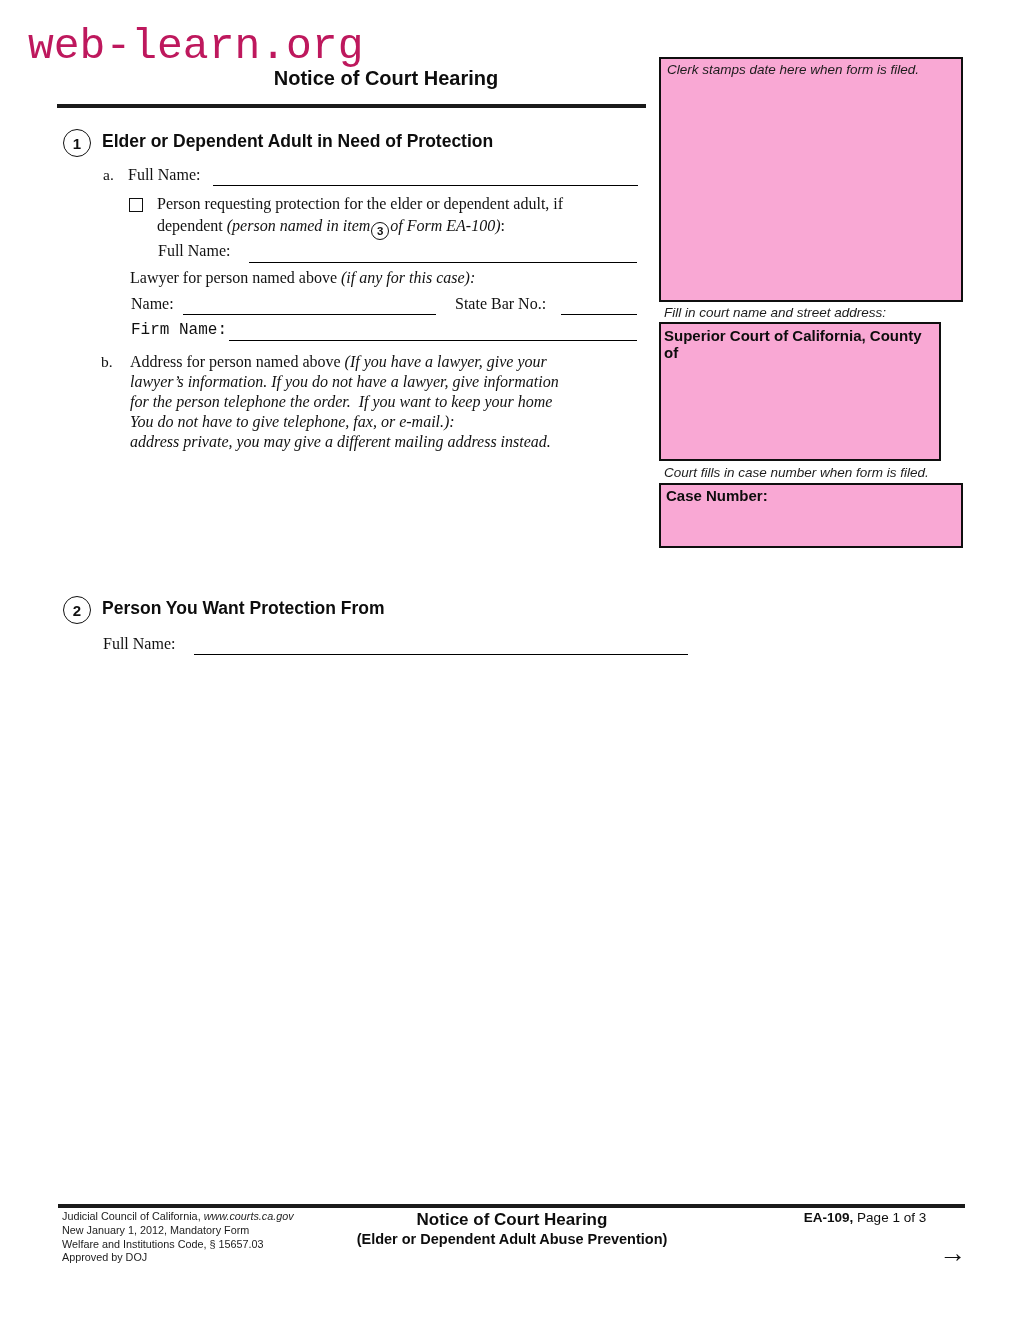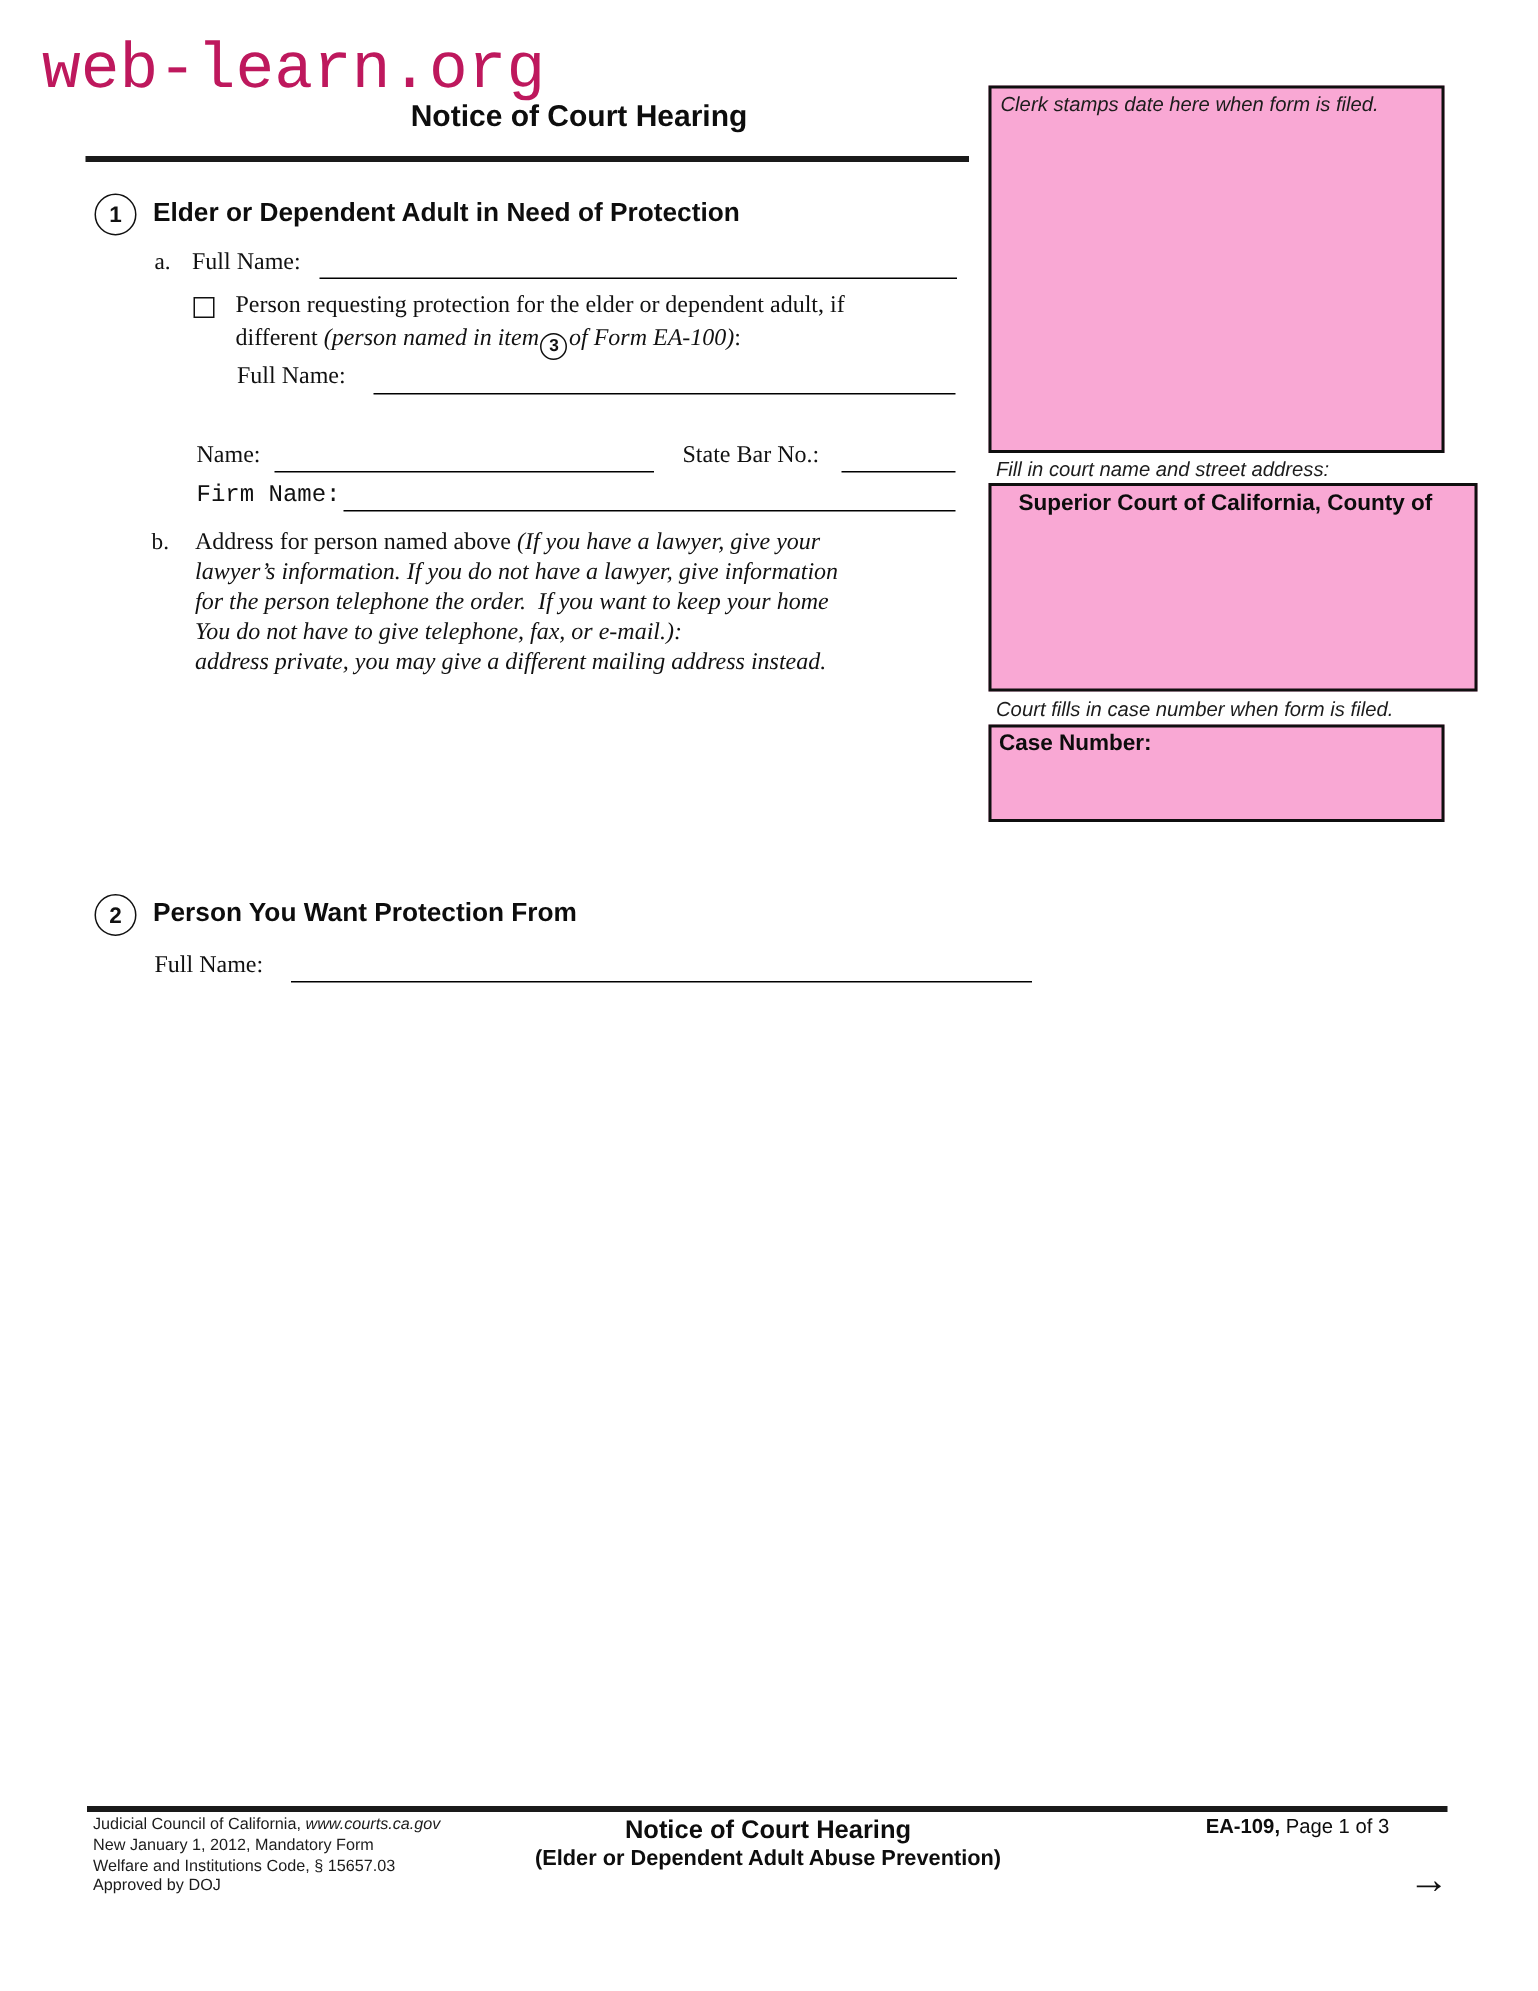--- a/index.html
+++ b/index.html
@@ -33,48 +33,51 @@
   <div class="abs mono" style="left:28px;top:24px;font-size:43px;line-height:46px;color:#be185d;">web-learn.org</div>
   <div class="abs sans b" style="left:127px;top:67px;width:518px;text-align:center;font-size:20px;color:#0d0d0d;">Notice of Court Hearing</div>
   <div class="abs rule" style="left:57px;top:104px;width:589px;height:4px;"></div>
 
   <div class="abs box" style="left:659px;top:57px;width:304px;height:245px;padding:3px 6px;">
     <div class="note">Clerk stamps date here when form is filed.</div>
   </div>
 
   <div class="abs note" style="left:664px;top:305px;">Fill in court name and street address:</div>
 
-  <div class="abs box" style="left:659px;top:322px;width:326px;height:139px;padding:3px 18px;">
+  <div class="abs box" style="left:659px;top:322px;width:282px;height:139px;padding:3px 3px;">
     <div class="sans b" style="font-size:15px;color:#0d0d0d;">Superior Court of California, County of</div>
   </div>
 
   <div class="abs note" style="left:664px;top:465px;">Court fills in case number when form is filed.</div>
 
   <div class="abs box" style="left:659px;top:483px;width:304px;height:65px;padding:2px 5px;">
     <div class="sans b" style="font-size:15px;color:#0d0d0d;">Case Number:</div>
   </div>
 
   <div class="abs circle-num" style="left:63px;top:129px;">1</div>
   <div class="abs sans b" style="left:102px;top:131px;font-size:17.5px;color:#0d0d0d;">Elder or Dependent Adult in Need of Protection</div>
 
   <div class="abs serif body16" style="left:103px;top:166px;font-size:15.5px;">a.</div>
   <div class="abs serif body16" style="left:128px;top:166px;">Full Name:</div>
   <div class="abs fill" style="left:213px;top:168px;width:425px;height:18px;"></div>
 
   <div class="abs checkbox" style="left:129px;top:198px;width:14px;height:14px;"></div>
   <div class="abs serif body16" style="left:157px;top:193px;width:492px;line-height:21.5px;">
     <div>Person requesting protection for the elder or dependent adult, if</div>
     <div>
-      <span>different </span><span class="it">(person named in item</span><span class="circle-num-sm">3</span><span class="it">of Form EA-100)</span><span>:</span>
+      <span>dependent </span><span class="it">(person named in item</span><span class="circle-num-sm">3</span><span class="it">of Form EA-100)</span><span>:</span>
     </div>
   </div>
 
   <div class="abs serif body16" style="left:158px;top:242px;">Full Name:</div>
   <div class="abs fill" style="left:249px;top:245px;width:388px;height:18px;"></div>
 
+  <div class="abs serif body16" style="left:130px;top:269px;">
+    <span>Lawyer for person named above </span><span class="it">(if any for this case):</span>
+  </div>
 
   <div class="abs serif body16" style="left:131px;top:295px;">Name:</div>
   <div class="abs fill" style="left:183px;top:298px;width:253px;height:17px;"></div>
   <div class="abs serif body16" style="left:455px;top:295px;text-align:right;">State Bar No.:</div>
   <div class="abs fill" style="left:561px;top:298px;width:76px;height:17px;"></div>
 
   <div class="abs serif body16" style="left:131px;top:321px;font-family:Liberation Mono, monospace;">Firm Name:</div>
   <div class="abs fill" style="left:229px;top:324px;width:408px;height:17px;"></div>
 
   <div class="abs serif" style="left:101px;top:353px;font-size:15.5px;">b.</div>

